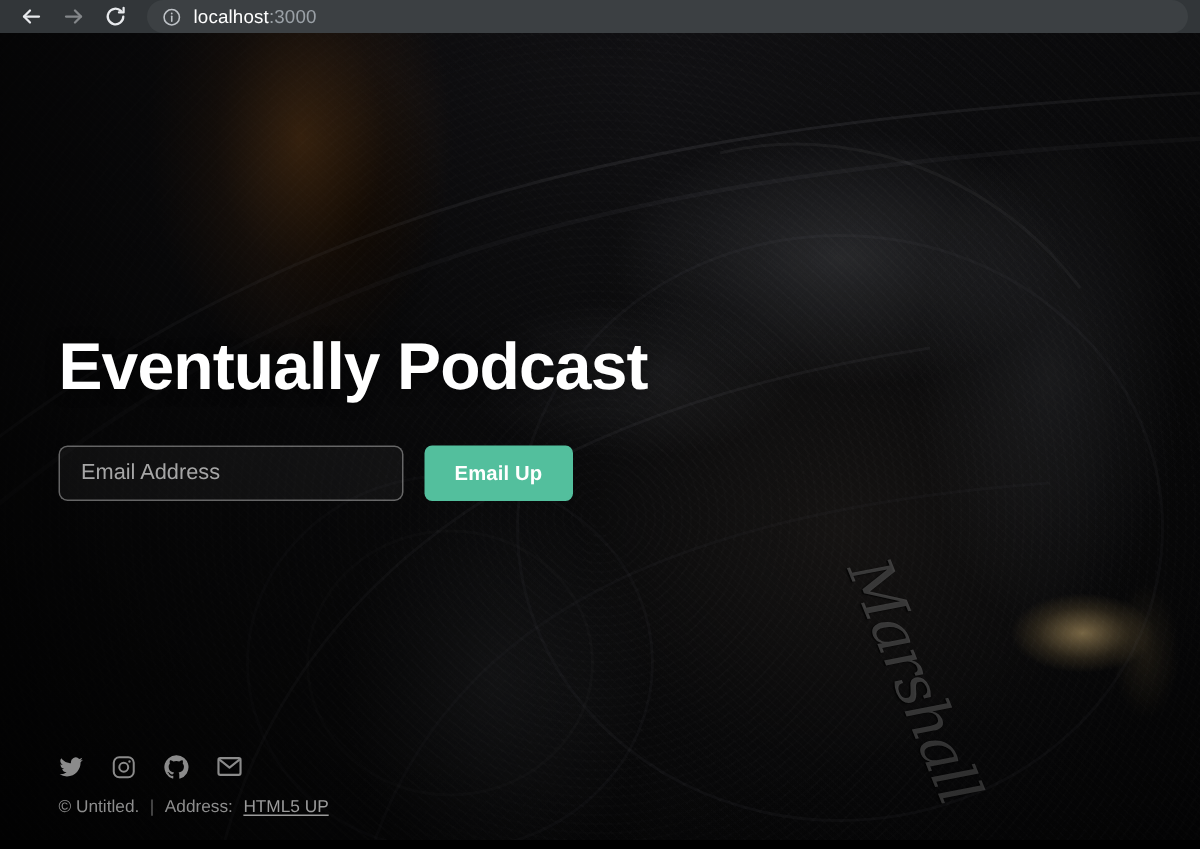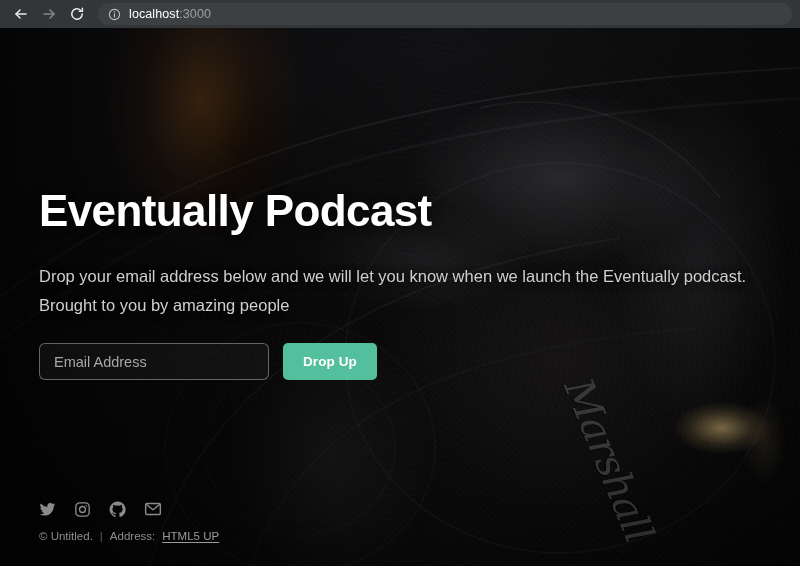--- a/index.html
+++ b/index.html
@@ -7,21 +7,21 @@
   html, body {
     width: 800px;
     height: 566px;
     overflow: hidden;
     background: #000;
     font-family: "Liberation Sans", sans-serif;
   }
 
   
   .browser-toolbar {
-    height: 28px;
+    height: 22px;
     background: #323639;
     display: flex;
     align-items: center;
     padding: 0 8px;
     gap: 2px;
     position: relative;
     z-index: 5;
   }
   .nav-btn {
     width: 26px; height: 26px;
@@ -177,21 +177,21 @@
     font-weight: 700;
     font-family: "Liberation Sans", sans-serif;
     cursor: pointer;
     letter-spacing: .1px;
   }
 
   
   .page-footer {
     position: absolute;
     left: 39px;
-    bottom: 24px;
+    bottom: 16px;
     z-index: 3;
   }
   .social-row {
     display: flex;
     align-items: center;
     gap: 18px;
     margin-bottom: 12px;
   }
   .social-link { display: flex; }
   .social-link svg { display: block; }
@@ -274,25 +274,24 @@
 
   <div class="marshall-logo">Marshall</div>
 
   <div class="bg-vignette"></div>
 
   <div class="content">
     <div class="hero">
 
       <h1 class="hero-title">Eventually Podcast</h1>
 
-      <p class="hero-sub">Drop your email address below and we will let you know when we launch the Eventually podcast. Brought to you by amazing people</p>
 
       <form class="signup-form">
         <input class="email-input" type="text" placeholder="Email Address" style="">
-        <button class="signup-btn">Drop Up</button>
+        <button class="signup-btn">Email Up</button>
       </form>
 
     </div>
   </div>
 
   <div class="page-footer">
 
     <div class="social-row">
 
       <a class="social-link" href="#">

